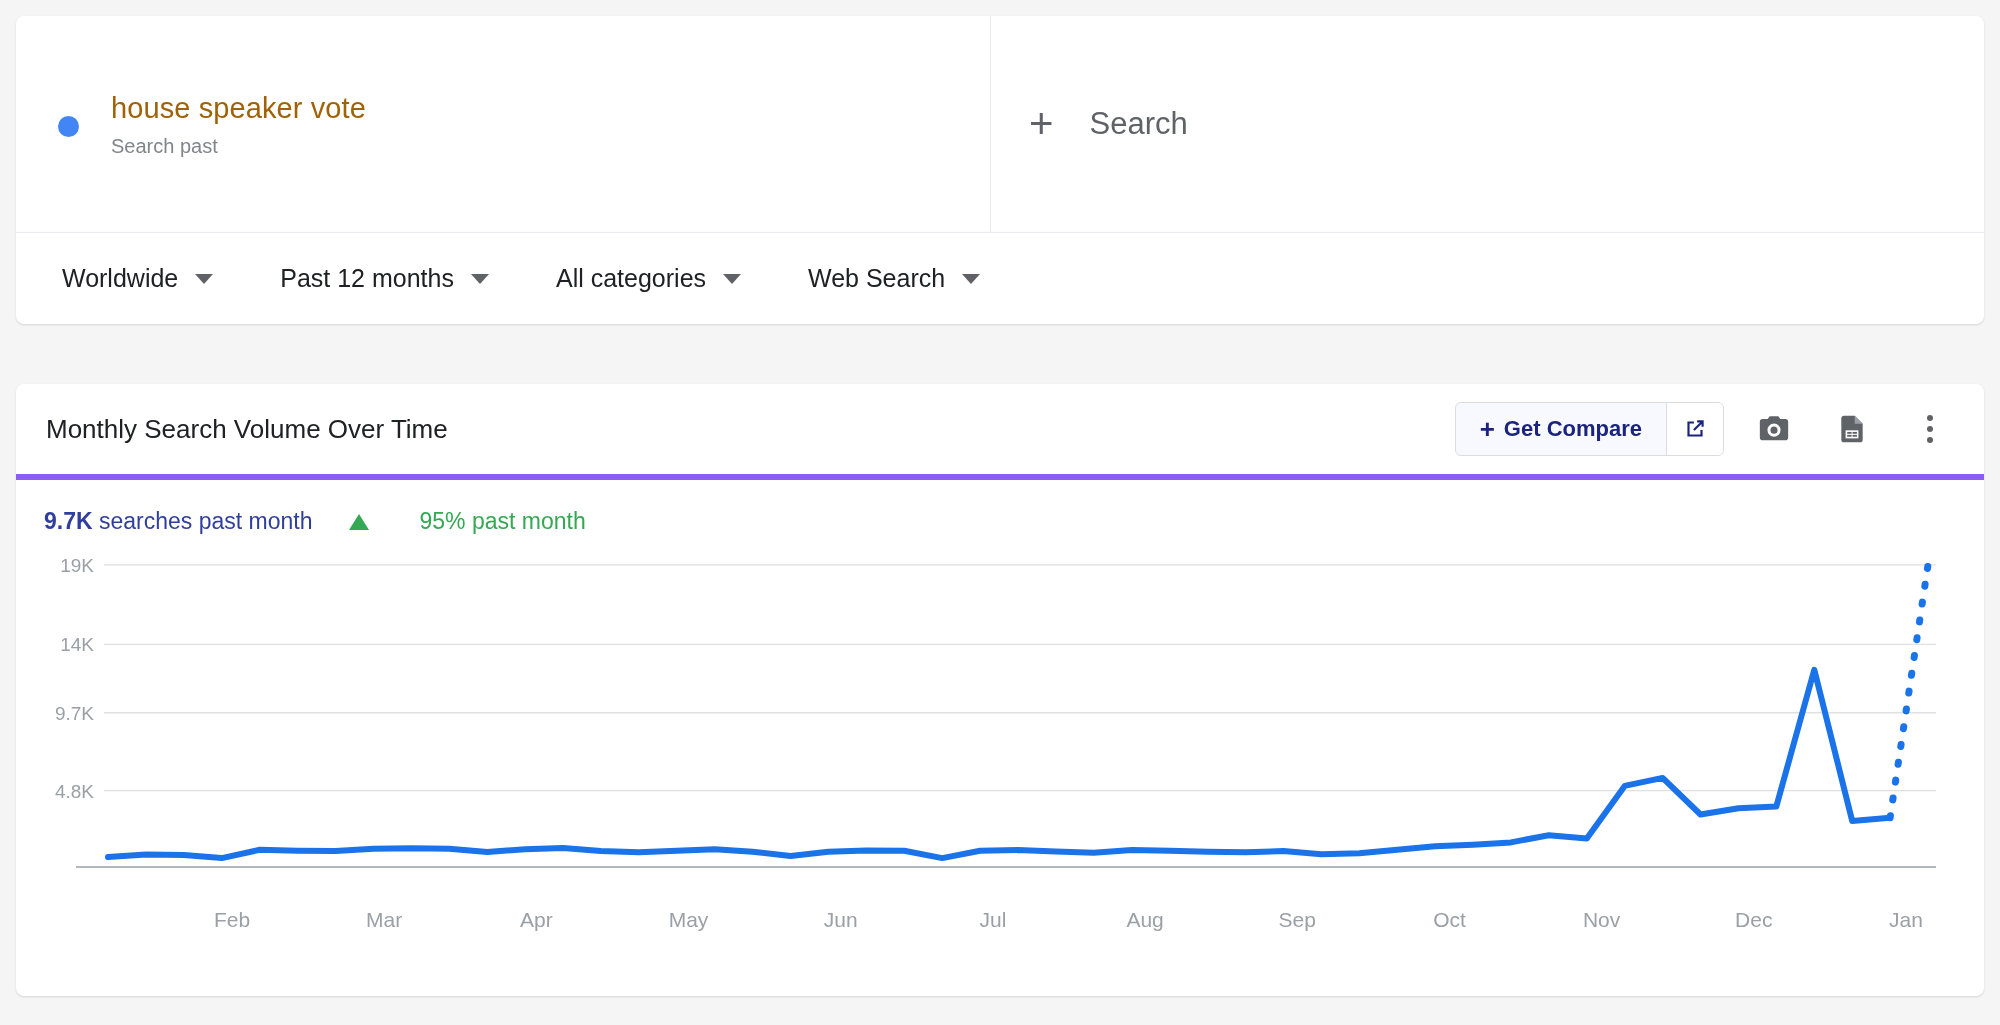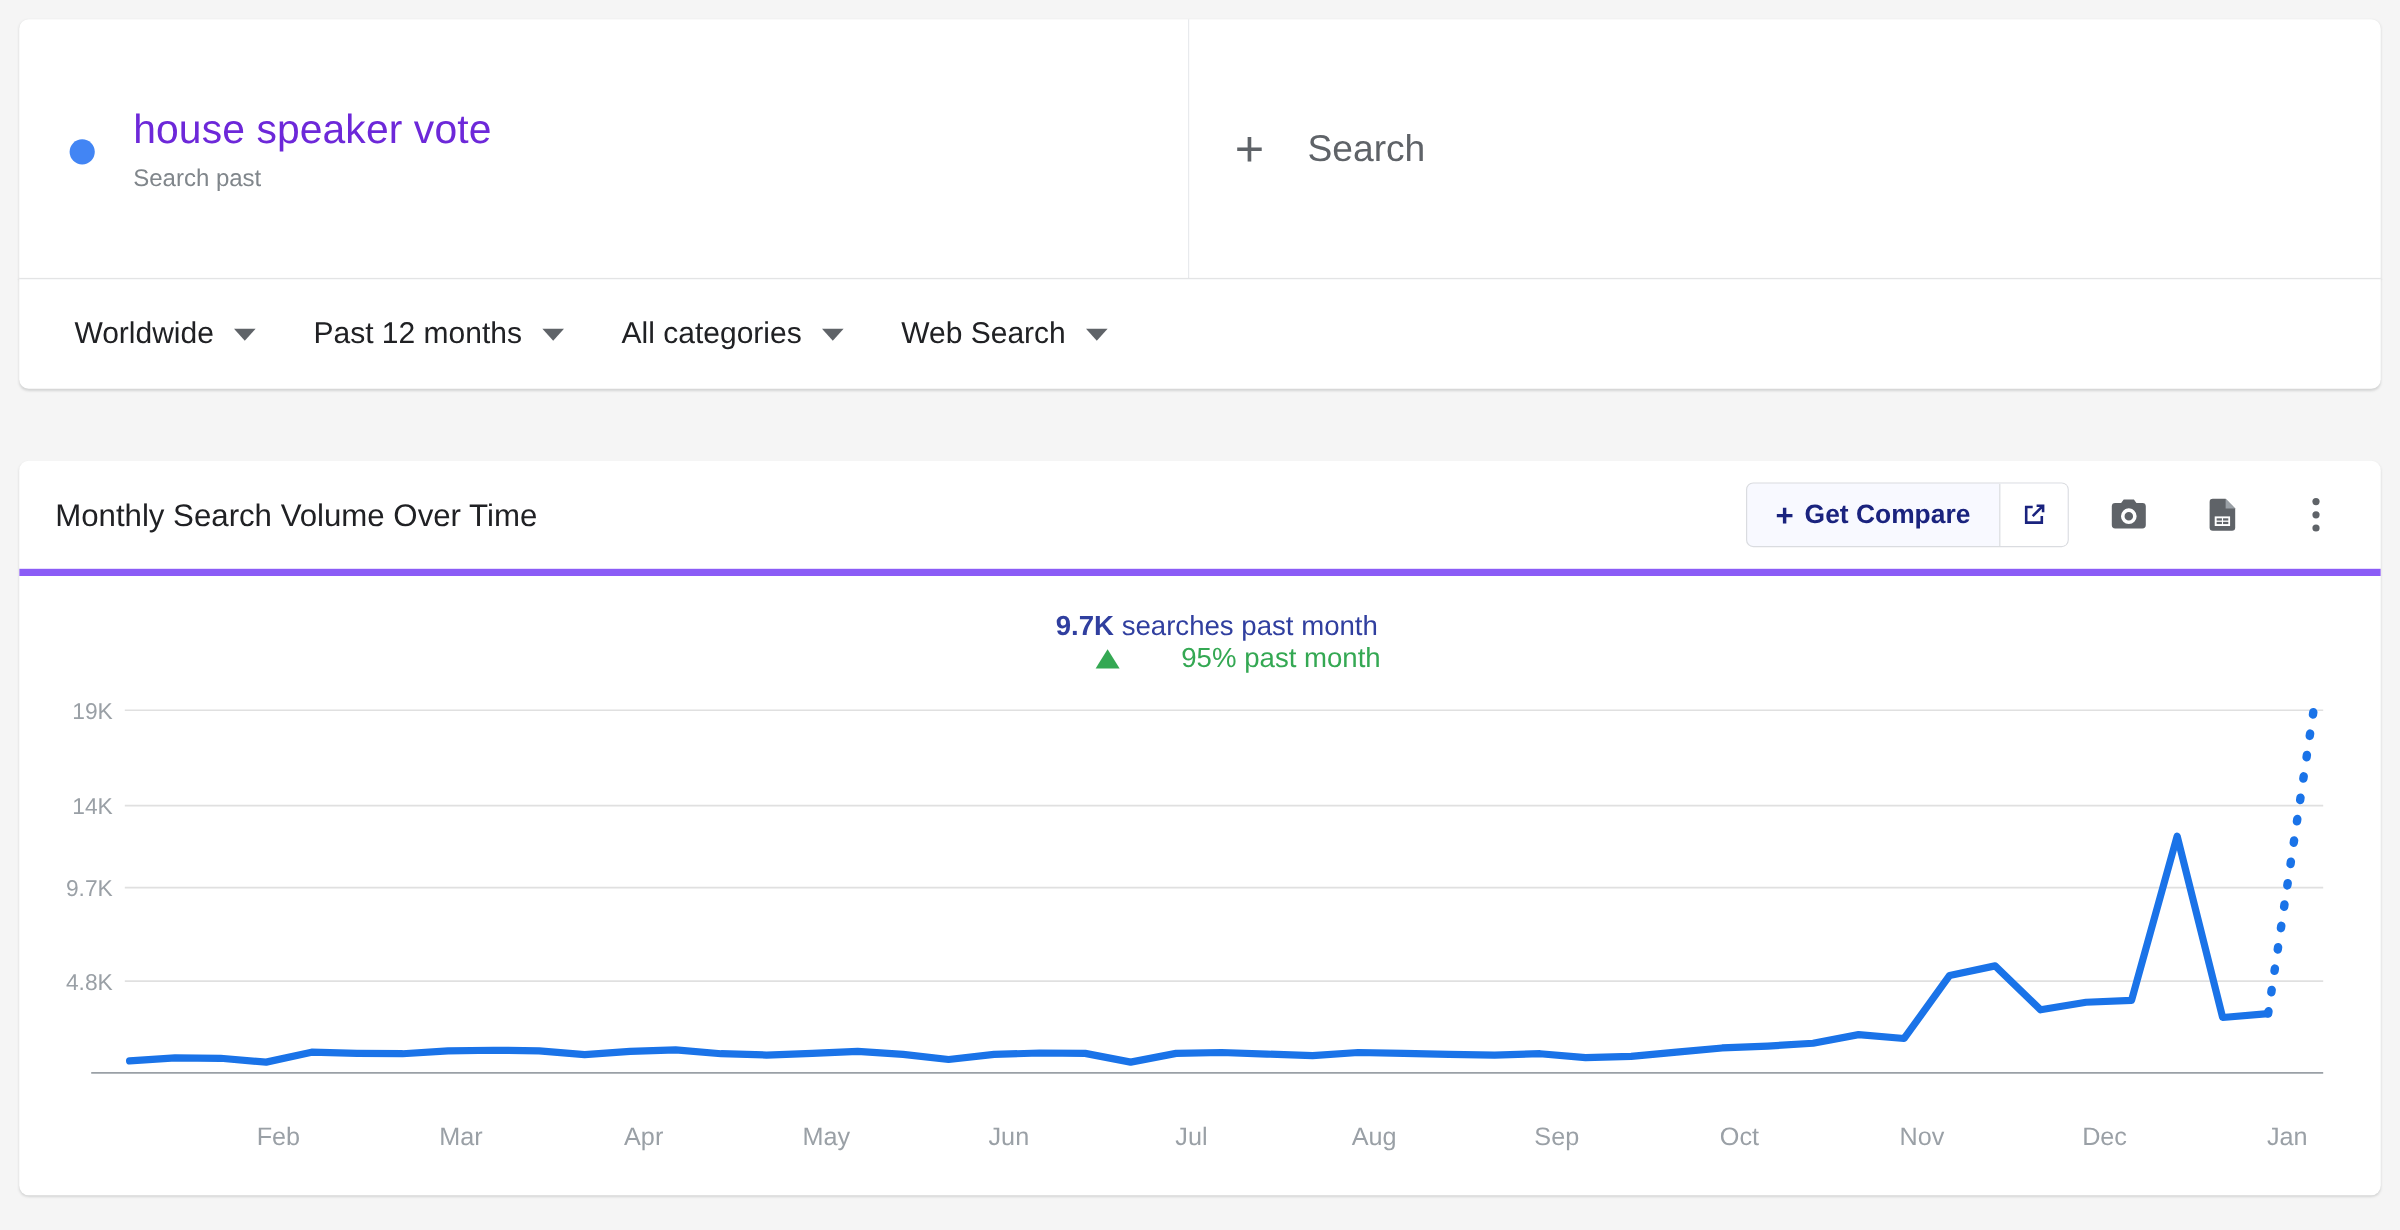--- a/index.html
+++ b/index.html
@@ -41,22 +41,22 @@
     width: 21px;
     height: 21px;
     border-radius: 50%;
     background: #4285f4;
     flex: 0 0 auto;
     margin-right: 32px;
     margin-top: 4px;
   }
   .term-text { display: flex; flex-direction: column; }
   .term-title {
-    font-size: 34px;
-    color: #6d28d9;
+    font-size: 29px;
+    color: #a16207;
     line-height: 1.25;
     letter-spacing: .1px;
   }
   .term-sub {
     font-size: 20px;
     color: #80868b;
     margin-top: 8px;
   }
   .compare-pane {
     flex: 1;
@@ -85,20 +85,21 @@
     width: 1968px;
     height: 92px;
     background: #ffffff;
     border-top: 1px solid #e8eaed;
     border-radius: 0 0 8px 8px;
     box-shadow: 0 1px 2px rgba(60,64,67,.18);
     display: flex;
     align-items: center;
     padding-left: 46px;
     box-sizing: border-box;
+    gap: 19px;
   }
   .filter {
     display: flex;
     align-items: center;
     margin-right: 48px;
     cursor: pointer;
   }
   .filter-label {
     font-size: 25px;
     color: #202124;
@@ -182,21 +183,20 @@
     width: 6px; height: 6px;
     border-radius: 50%;
     background: #5f6368;
   }
 
   
   .stats {
     display: flex;
     align-items: center;
     padding: 28px 0 0 28px;
-    flex-direction: column;
   }
   .stat-searches {
     font-size: 23px;
     color: #303f9f;
   }
   .stat-searches b { font-weight: bold; }
   .stat-delta {
     display: flex;
     align-items: center;
     margin-left: 36px;

